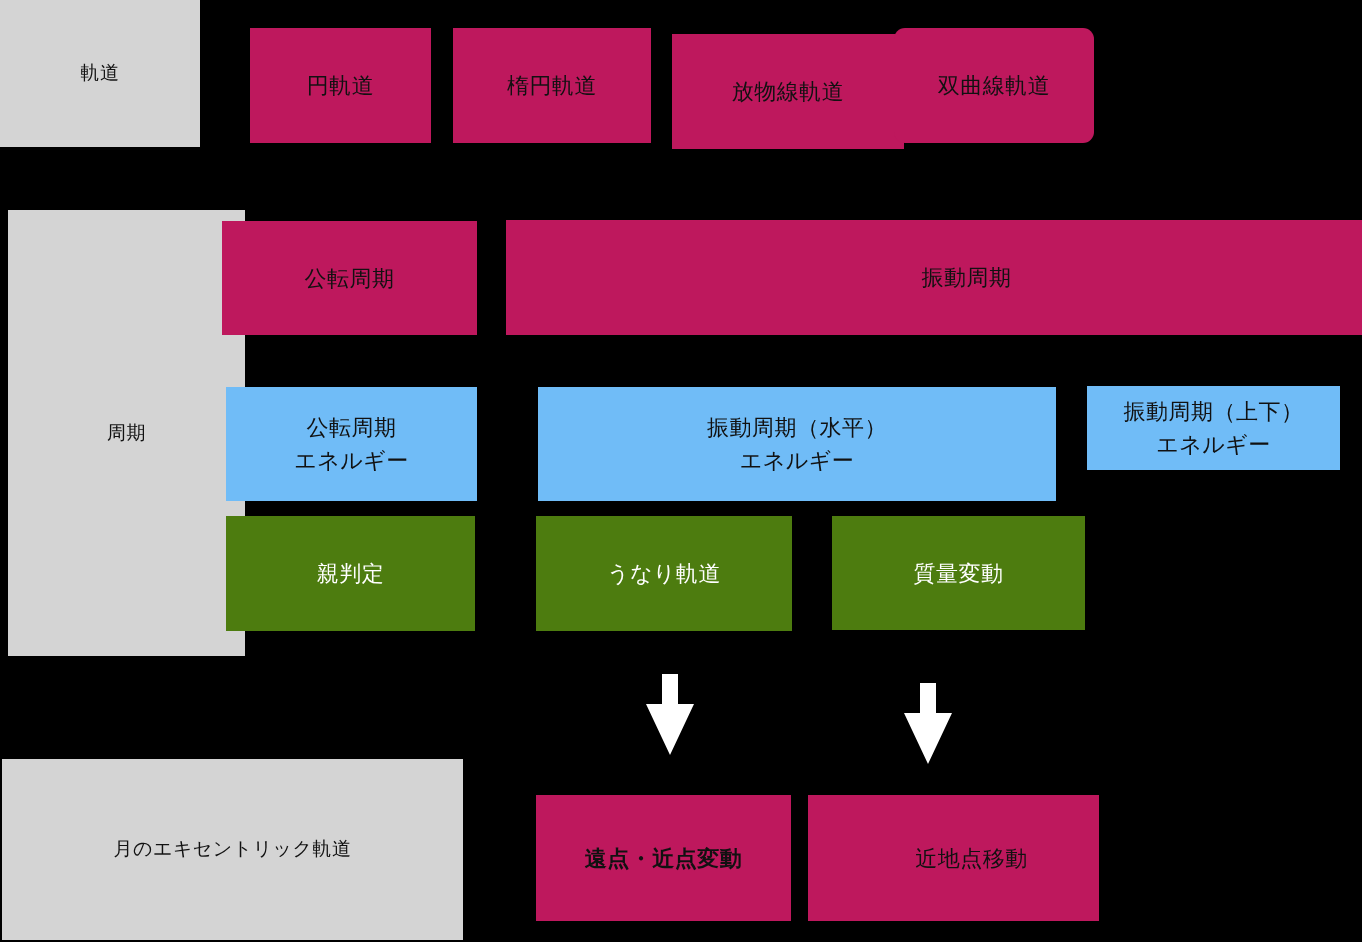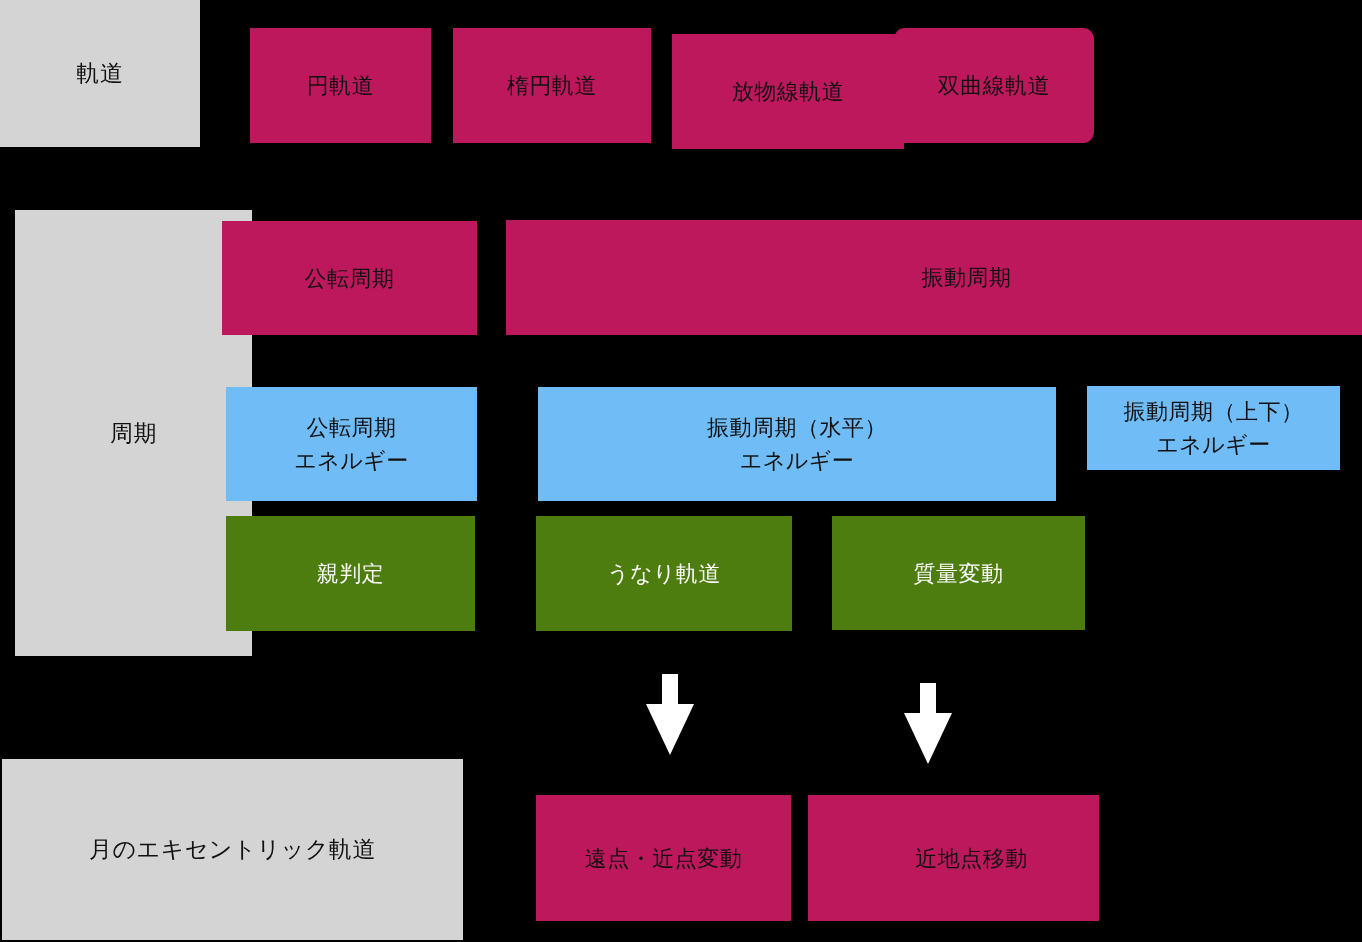--- a/index.html
+++ b/index.html
@@ -25,40 +25,40 @@
     font-weight: 500;
     color: #111;
     white-space: pre-line;
     line-height: 1.5;
     letter-spacing: 0.5px;
   }
   .gray  { background: #D4D4D4; }
   .cyan  { background: #be185d; }
   .blue  { background: #70BCF7; }
   .dark  { background: #4d7c0f; color: #FFFFFF; }
-  .hdr   { font-size: 23px; }
+  .hdr   { font-size: 19px; }
   .arrow {
     position: absolute;
     width: 48px;
     height: 81px;
   }
   .arrow svg { display: block; }
 </style>
 </head>
 <body>
 
 <div class="canvas">
 
   <div class="box gray hdr" style="left:0; top:8; width:200px; height:147px;">軌道</div>
   <div class="box cyan" style="left:250px; top:28px; width:181px; height:115px;">円軌道</div>
   <div class="box cyan" style="left:453px; top:28px; width:198px; height:115px;">楕円軌道</div>
   <div class="box cyan" style="left:672px; top:34px; width:232px; height:115px;">放物線軌道</div>
   <div class="box cyan" style="left:894px; top:28px; width:200px; height:115px;border-radius:11px;">双曲線軌道</div>
 
-  <div class="box gray hdr" style="left:15px; top:210px; width:237px; height:446px;">周期</div>
+  <div class="box gray hdr" style="left:8px; top:210px; width:237px; height:446px;">周期</div>
   <div class="box cyan" style="left:222px; top:221px; width:255px; height:114px;">公転周期</div>
   <div class="box cyan" style="left:506px; top:220px; width:849px; height:115px;padding-left:36px;">振動周期</div>
 
   <div class="box blue" style="left:226px; top:387px; width:251px; height:114px;">公転周期
 エネルギー</div>
   <div class="box blue" style="left:538px; top:387px; width:518px; height:114px;">振動周期（水平）
 エネルギー</div>
   <div class="box blue" style="left:1074px; top:386px; width:253px; height:84px;margin-left:13px;">振動周期（上下）
 エネルギー</div>
 
@@ -71,16 +71,16 @@
       <polygon points="16,0 32,0 32,30 48,30 24,81 0,30 16,30" fill="#FFFFFF"></polygon>
     </svg>
   </div>
   <div class="arrow" style="left:904px; top:683px;">
     <svg width="48" height="81" viewBox="0 0 48 81">
       <polygon points="16,0 32,0 32,30 48,30 24,81 0,30 16,30" fill="#FFFFFF"></polygon>
     </svg>
   </div>
 
   <div class="box gray hdr" style="left:2px; top:759px; width:461px; height:181px;">月のエキセントリック軌道</div>
-  <div class="box cyan" style="left:536px; top:795px; width:255px; height:126px;">遠点・近点変動</div>
+  <div class="box cyan" style="left:536px; top:795px; width:255px; height:126px;font-weight:bold;">遠点・近点変動</div>
   <div class="box cyan" style="left:808px; top:795px; width:255px; height:126px;padding-left:36px;">近地点移動</div>
 
 </div>
 
 </body></html>

